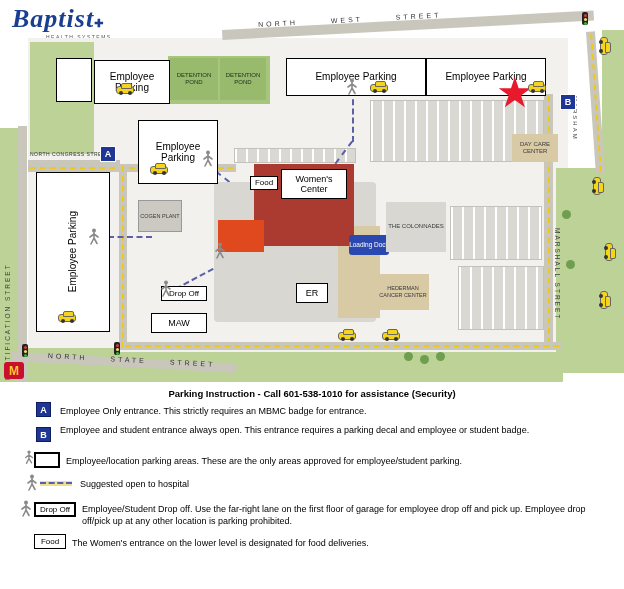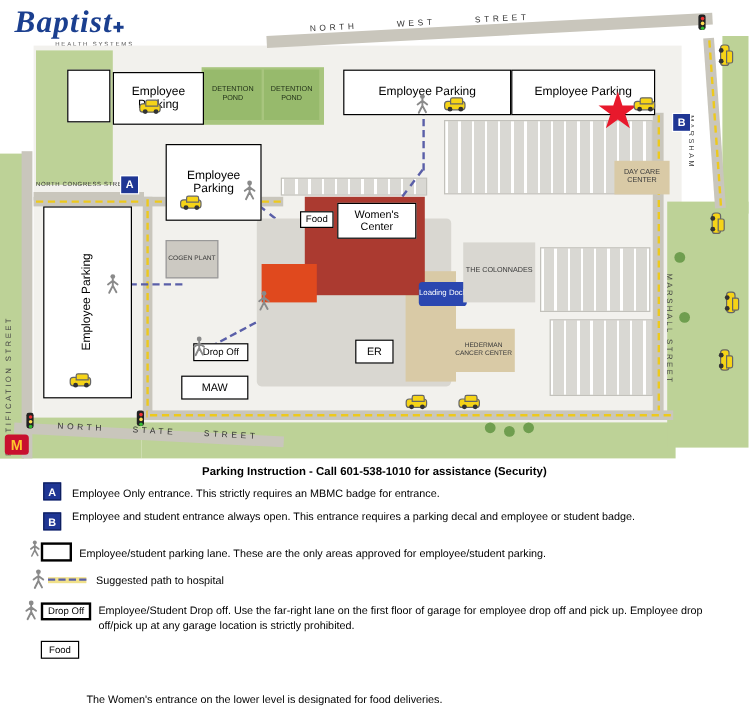--- a/index.html
+++ b/index.html
@@ -202,33 +202,33 @@
   <div class="abs leg-text" style="left:60px;top:405px;width:550px;">Employee Only entrance. This strictly requires an MBMC badge for entrance.</div>
 
   <div class="abs leg-sq" style="left:36px;top:427px;">B</div>
   <div class="abs leg-text" style="left:60px;top:424px;width:550px;">Employee and student entrance always open. This entrance requires a parking decal and employee or student badge.</div>
 
   <svg class="abs" style="left:24px;top:450px;" width="10" height="15" viewBox="0 0 12 18">
       <circle cx="6" cy="2.5" r="2" fill="#8a8a8a"></circle>
       <path d="M6 4.5 L6 10 M6 6 L2 9 M6 6 L10 9 M6 10 L3 16 M6 10 L9 15.5" stroke="#8a8a8a" stroke-width="1.6" fill="none" stroke-linecap="round"></path>
     </svg>
   <div class="abs leg-box" style="left:34px;top:452px;width:26px;height:16px;"></div>
-  <div class="abs leg-text" style="left:66px;top:455px;width:545px;">Employee/student parking lane.  These are the only areas approved for employee/student parking.</div>
+  <div class="abs leg-text" style="left:66px;top:455px;width:545px;">Employee/location parking areas.  These are the only areas approved for employee/student parking.</div>
 
   <svg class="abs" style="left:26px;top:474px;" width="12" height="18" viewBox="0 0 12 18">
       <circle cx="6" cy="2.5" r="2" fill="#8a8a8a"></circle>
       <path d="M6 4.5 L6 10 M6 6 L2 9 M6 6 L10 9 M6 10 L3 16 M6 10 L9 15.5" stroke="#8a8a8a" stroke-width="1.6" fill="none" stroke-linecap="round"></path>
     </svg>
   <div class="abs" style="left:40px;top:481px;width:32px;height:5px;background:#f0e08a;"></div>
   <div class="abs" style="left:40px;top:482px;width:32px;border-top:2px dashed #5a5fa8;"></div>
-  <div class="abs leg-text" style="left:80px;top:478px;width:520px;">Suggested path to hospital</div>
+  <div class="abs leg-text" style="left:80px;top:478px;width:520px;">Suggested open to hospital</div>
 
   <svg class="abs" style="left:20px;top:500px;" width="12" height="18" viewBox="0 0 12 18">
       <circle cx="6" cy="2.5" r="2" fill="#8a8a8a"></circle>
       <path d="M6 4.5 L6 10 M6 6 L2 9 M6 6 L10 9 M6 10 L3 16 M6 10 L9 15.5" stroke="#8a8a8a" stroke-width="1.6" fill="none" stroke-linecap="round"></path>
     </svg>
   <div class="abs leg-box" style="left:34px;top:502px;width:42px;height:15px;">Drop Off</div>
-  <div class="abs leg-text" style="left:82px;top:503px;width:532px;">Employee/Student  Drop off.  Use the far-right lane on the first floor of garage for employee drop off and pick up. Employee drop off/pick up at any garage location is strictly prohibited.</div>
+  <div class="abs leg-text" style="left:82px;top:503px;width:532px;">Employee/Student  Drop off.  Use the far-right lane on the first floor of garage for employee drop off and pick up. Employee drop off/pick up at any other location is parking prohibited.</div>
 
   <div class="abs leg-box" style="left:34px;top:534px;width:32px;height:15px;border-width:1.5px;">Food</div>
-  <div class="abs leg-text" style="left:72px;top:537px;width:540px;margin-top:40px;">The Women's entrance on the lower level is designated for food deliveries.</div>
+  <div class="abs leg-text" style="left:72px;top:537px;width:540px;">The Women's entrance on the lower level is designated for food deliveries.</div>
 
 </div>
 
 </body></html>

